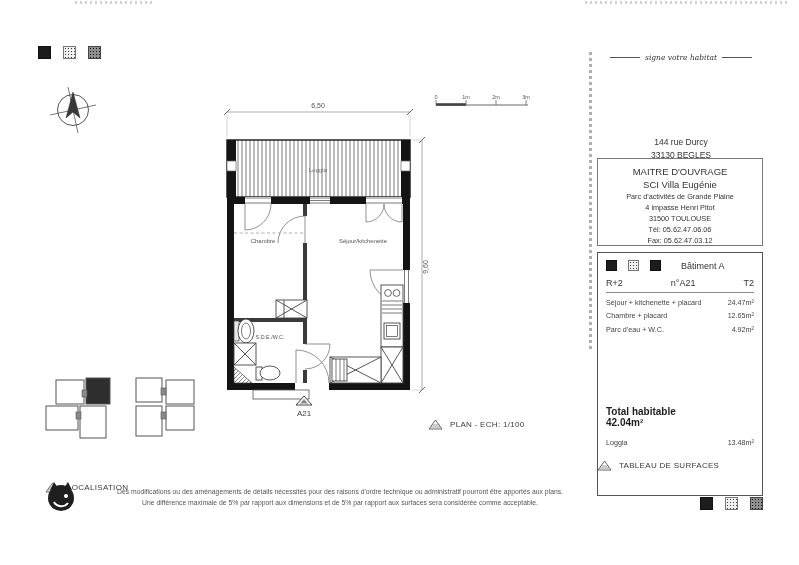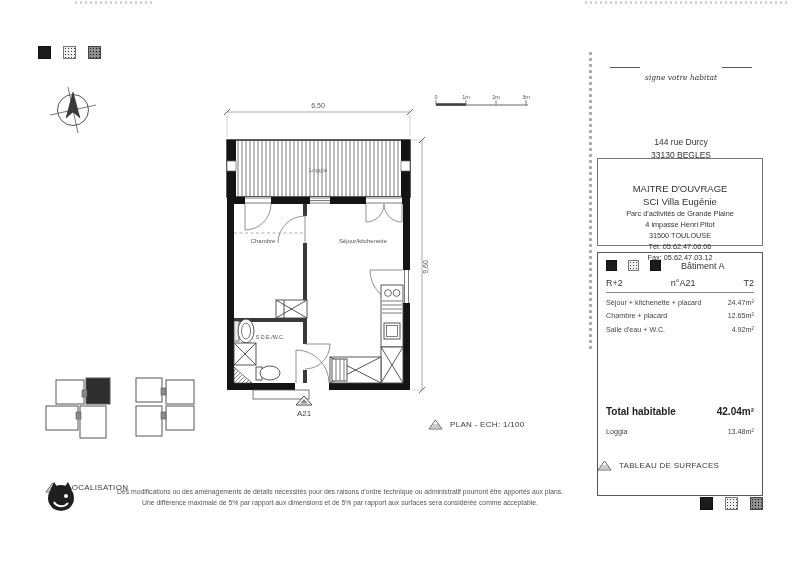--- a/index.html
+++ b/index.html
@@ -17,33 +17,33 @@
   .sw-c{background:#8f8f8f;background-image:radial-gradient(circle,#161616 32%,transparent 34%);background-size:3px 3px;border:1px solid #444;}
   .swrow{display:flex;gap:12px;}
 
   svg text{font-family:"Liberation Sans",sans-serif;}
 
   
   .logoRow{display:flex;align-items:center;justify-content:center;gap:6px;}
   .logoTxt{font-size:15px;font-weight:bold;letter-spacing:.6px;color:#333;}
   .tagRow{display:flex;align-items:center;justify-content:center;gap:5px;margin-top:3px;}
   .tagRule{width:30px;height:1px;background:#555;}
-  .tagTxt{font-family:"DejaVu Serif",serif;font-style:italic;font-size:7.5px;color:#333;margin-top:20px;}
+  .tagTxt{font-family:"DejaVu Serif",serif;font-style:italic;font-size:7.5px;color:#333;}
   .addr{ text-align:center;font-size:8.5px;line-height:1.55;color:#333;}
-  .mobox{box-sizing:border-box;border:1px solid #777;text-align:center;color:#333;padding-top:24px;}
+  .mobox{box-sizing:border-box;border:1px solid #777;text-align:center;color:#333;padding-top:7px;}
   .mo-title{font-size:9.5px;margin-bottom:2px;}
   .mo-name{font-size:9.5px;margin-bottom:2px;}
   .mo-line{font-size:7.3px;line-height:1.5;}
   .surfbox{box-sizing:border-box;border:1px solid #555;padding:7px 8px;color:#333;}
   .surf-head{display:flex;align-items:center;gap:11px;}
   .surf-head .sw{width:11px;height:11px;}
   .surf-bat{font-size:9px;margin-left:9px;}
   .surf-row2{display:flex;justify-content:space-between;font-size:9px;margin-top:7px;padding-bottom:4px;border-bottom:1px solid #888;}
   .srow{display:flex;justify-content:space-between;font-size:7.2px;margin-top:4.5px;color:#444;align-items:flex-end;}
-  .total{display:flex;justify-content:space-between;font-size:10px;font-weight:bold;color:#1e1e1e;margin-top:72px;}
+  .total{display:flex;justify-content:space-between;font-size:10px;font-weight:bold;color:#1e1e1e;margin-top:72px;flex-direction:column;}
   .caprow{display:flex;align-items:center;gap:7px;font-size:8px;letter-spacing:.3px;color:#3a3a3a;}
   .microtext{width:3px;background:repeating-linear-gradient(180deg,#9a9a9a 0 3px,transparent 3px 6px);opacity:.8;}
 
   .disc{width:480px;text-align:center;font-size:6.8px;line-height:1.55;color:#555;}
 </style>
 </head>
 <body>
 
 <div class="sheet">
 
@@ -320,21 +320,21 @@
     </div>
     <div class="srow">
       <span>Séjour + kitchenette + placard</span>
       <span>24.47m²</span>
     </div>
     <div class="srow">
       <span>Chambre + placard</span>
       <span>12.65m²</span>
     </div>
     <div class="srow">
-      <span>Salle d'eau + W.C.</span>
+      <span>Parc d'eau + W.C.</span>
       <span>4.92m²</span>
     </div>
     <div class="total">
       <span>Total habitable</span>
       <span>42.04m²</span>
     </div>
     <div class="srow" style="margin-top:10px;">
       <span>Loggia</span>
       <span>13.48m²</span>
     </div>

